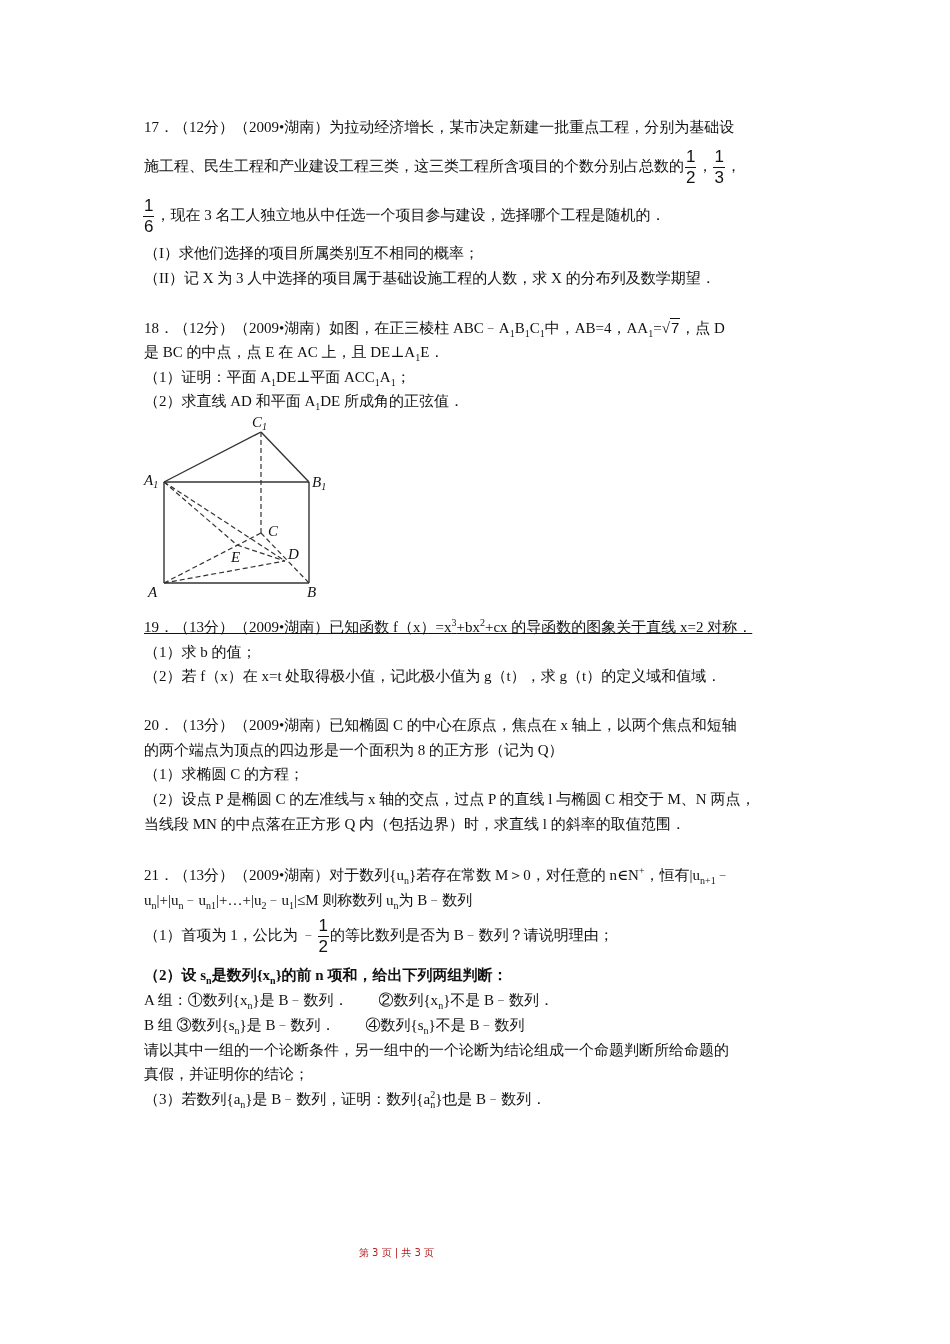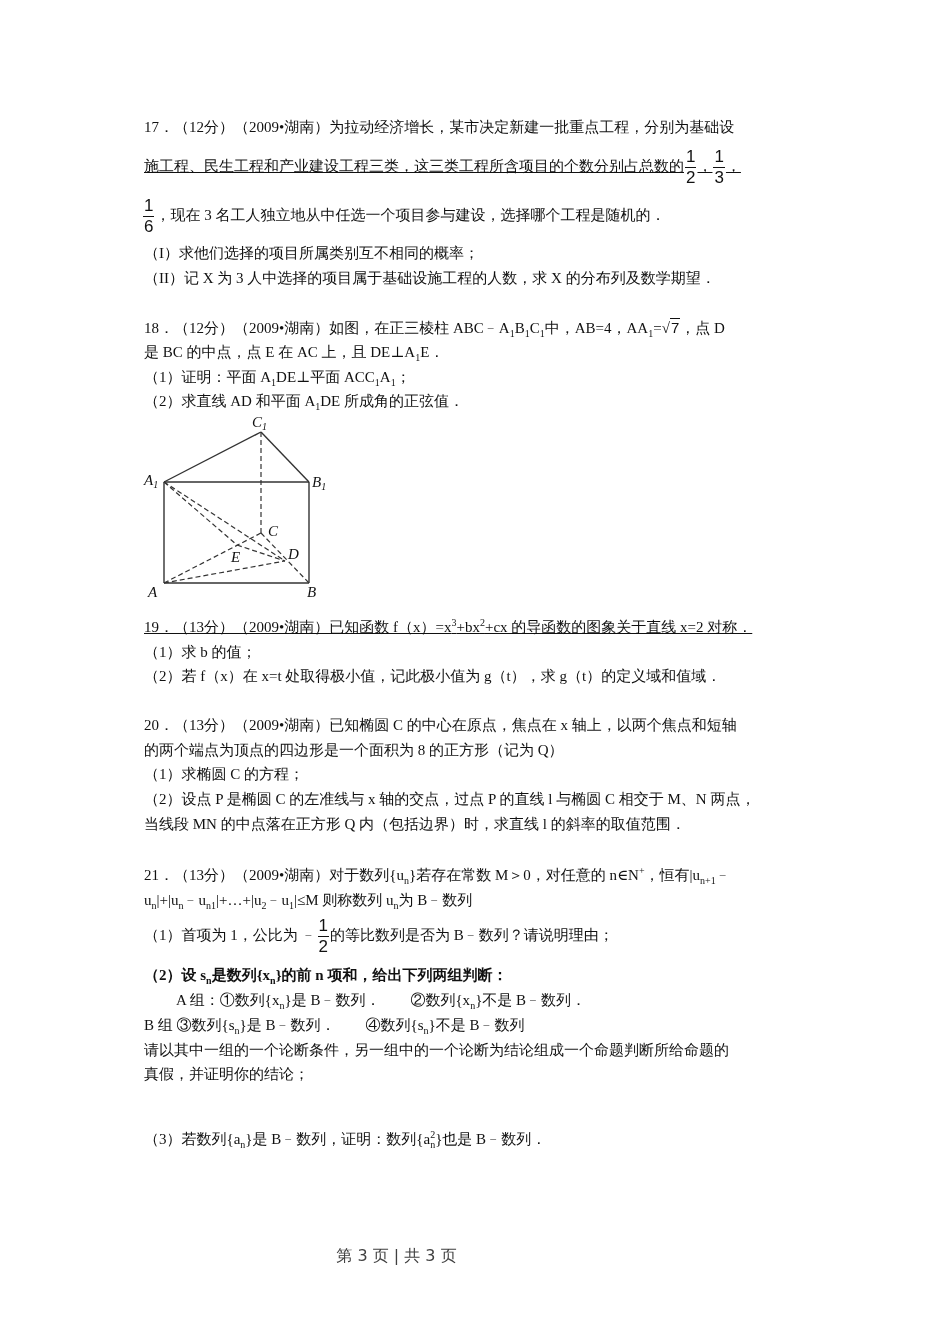--- a/index.html
+++ b/index.html
@@ -8,29 +8,29 @@
   .line { position: absolute; left: 144px; font-size: 15px; line-height: 18px; white-space: nowrap; }
   .line span { white-space: nowrap; }
   sub, sup { font-size: 10px; line-height: 0; }
   .frac { display: inline-block; vertical-align: middle; text-align: center;
           font-family: "Liberation Sans", "DejaVu Sans", sans-serif; font-size: 17px; line-height: 20px; margin: 0 1px; }
   .frac .num { display: block; border-bottom: 1.3px solid #111; padding: 0 1px; }
   .frac .den { display: block; }
   .sqrt { display: inline-block; }
   .sqrt .rad { border-top: 1.2px solid #111; padding: 0 1px; font-family: "Liberation Sans", sans-serif; }
   .footer { position: absolute; top: 1246px; left: 0; width: 793px; text-align: center;
-            font-family: "DejaVu Sans", sans-serif; font-size: 16px; color: #404040; }
+            font-family: "DejaVu Sans", sans-serif; font-size: 10px; color: #b91c1c; }
   svg.diagram { position: absolute; left: 140px; top: 405px; }
   svg text { font-family: "Liberation Serif", serif; font-style: italic; font-size: 15px; fill: #111; }
 </style>
 </head>
 <body>
 
 <div class="line" style="top:118px;"><span>17．（12分）（2009•湖南）为拉动经济增长，某市决定新建一批重点工程，分别为基础设</span></div>
-<div class="line" style="top:147px;text-decoration:underline;">
+<div class="line" style="top:147px;">
   <span>施工程、民生工程和产业建设工程三类，这三类工程所含项目的个数分别占总数的</span><span class="frac"><span class="num">1</span><span class="den">2</span></span><span>，</span><span class="frac"><span class="num">1</span><span class="den">3</span></span><span>，</span>
 </div>
 <div class="line" style="top:196px; left:142px;">
   <span class="frac"><span class="num">1</span><span class="den">6</span></span><span>，现在 3 名工人独立地从中任选一个项目参与建设，选择哪个工程是随机的．</span>
 </div>
 <div class="line" style="top:244px;"><span>（I）求他们选择的项目所属类别互不相同的概率；</span></div>
 <div class="line" style="top:269px;"><span>（II）记 X 为 3 人中选择的项目属于基础设施工程的人数，求 X 的分布列及数学期望．</span></div>
 
 <div class="line" style="top:319px;">
   <span>18．（12分）（2009•湖南）如图，在正三棱柱 ABC﹣A</span><sub>1</sub><span>B</span><sub>1</sub><span>C</span><sub>1</sub><span>中，AB=4，AA</span><sub>1</sub><span>=</span><span class="sqrt">√<span class="rad">7</span></span><span>，点 D</span>
@@ -93,25 +93,25 @@
 </div>
 <div class="line" style="top:891px;">
   <span>u</span><sub>n</sub><span>|+|u</span><sub>n</sub><span>﹣u</span><sub>n1</sub><span>|+…+|u</span><sub>2</sub><span>﹣u</span><sub>1</sub><span>|≤M 则称数列 u</span><sub>n</sub><span>为 B﹣数列</span>
 </div>
 <div class="line" style="top:916px;">
   <span>（1）首项为 1，公比为 ﹣</span><span class="frac"><span class="num">1</span><span class="den">2</span></span><span>的等比数列是否为 B﹣数列？请说明理由；</span>
 </div>
 <div class="line" style="top:966px;font-weight:bold;">
   <span>（2）设 s</span><sub>n</sub><span>是数列{x</span><sub>n</sub><span>}的前 n 项和，给出下列两组判断：</span>
 </div>
-<div class="line" style="top:991px;margin-left:32px;">
+<div class="line" style="top:991px;">
   <span>A 组：①数列{x</span><sub>n</sub><span>}是 B﹣数列．　　②数列{x</span><sub>n</sub><span>}不是 B﹣数列．</span>
 </div>
 <div class="line" style="top:1016px;">
   <span>B 组 ③数列{s</span><sub>n</sub><span>}是 B﹣数列．　　④数列{s</span><sub>n</sub><span>}不是 B﹣数列</span>
 </div>
 <div class="line" style="top:1041px;text-align:center;"><span>请以其中一组的一个论断条件，另一组中的一个论断为结论组成一个命题判断所给命题的</span></div>
 <div class="line" style="top:1065px;"><span>真假，并证明你的结论；</span></div>
-<div class="line" style="top:1090px;margin-top:40px;">
+<div class="line" style="top:1090px;">
   <span>（3）若数列{a</span><sub>n</sub><span>}是 B﹣数列，证明：数列{a</span><sub>n</sub><sup style="margin-left:-5px;">2</sup><span>}也是 B﹣数列．</span>
 </div>
 
 <div class="footer"><span>第 3 页 | 共 3 页</span></div>
 
 </body></html>

